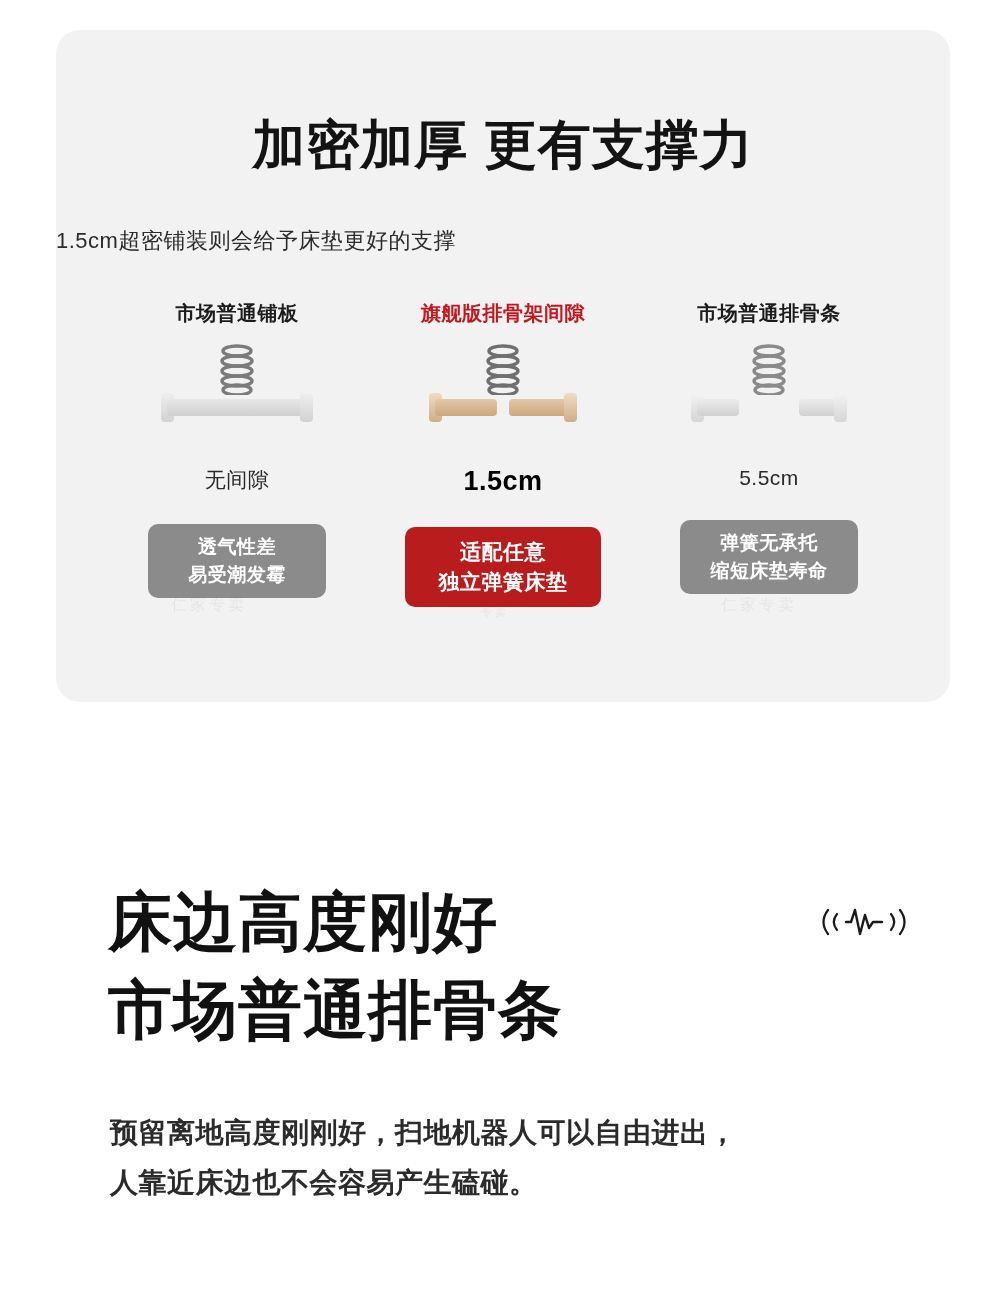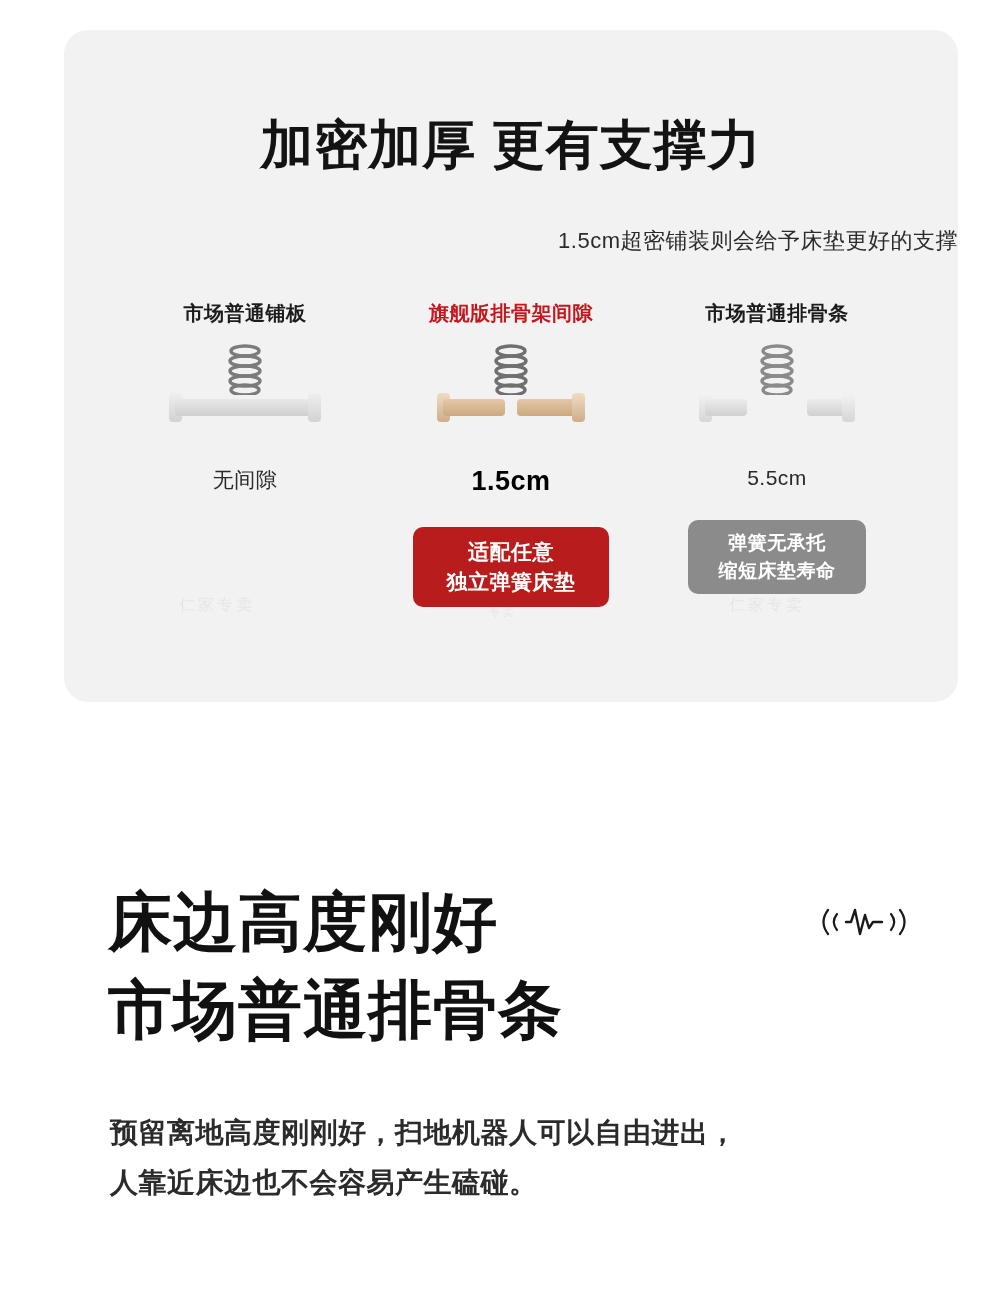--- a/index.html
+++ b/index.html
@@ -12,21 +12,21 @@
     background: #ffffff;
     font-family: "Liberation Sans", "DejaVu Sans", sans-serif;
     color: #1a1a1a;
     overflow: hidden;
     position: relative;
   }
 
   
   .card {
     position: absolute;
-    left: 64px;
+    left: 56px;
     top: 30px;
     width: 894px;
     height: 672px;
     background: #f2f2f2;
     border-radius: 24px;
   }
 
   .card-title {
     position: absolute;
     left: 0;
@@ -37,21 +37,21 @@
     font-weight: bold;
     letter-spacing: 1px;
     color: #131313;
   }
 
   .card-sub {
     position: absolute;
     left: 0;
     top: 196px;
     width: 100%;
-    text-align: right;
+    text-align: left;
     font-size: 22px;
     color: #2b2b2b;
     letter-spacing: 0.5px;
   }
 
   
   .cols {
     position: absolute;
     left: 0;
     top: 270px;
@@ -232,20 +232,24 @@
             <ellipse cx="23" cy="28" rx="15" ry="5"></ellipse>
             <ellipse cx="23" cy="38" rx="15" ry="5"></ellipse>
             <ellipse cx="23" cy="47" rx="14" ry="5"></ellipse>
           </g>
         </svg>
         <div class="cap l"></div>
         <div class="slat"></div>
         <div class="cap r"></div>
       </div>
       <div class="gap-text">无间隙</div>
+      <div class="pill">
+        <span class="ln">透气性差</span>
+        <span class="ln">易受潮发霉</span>
+      </div>
     </div>
 
     <div class="col c2">
       <div class="col-label accent">旗舰版排骨架间隙</div>
       <div class="illus">
         <svg class="spring" viewBox="0 0 46 52">
           <g fill="none" stroke="#6f6f6f" stroke-width="3.4" stroke-linecap="round">
             <ellipse cx="23" cy="8" rx="14" ry="5"></ellipse>
             <ellipse cx="23" cy="18" rx="15" ry="5"></ellipse>
             <ellipse cx="23" cy="28" rx="15" ry="5"></ellipse>

